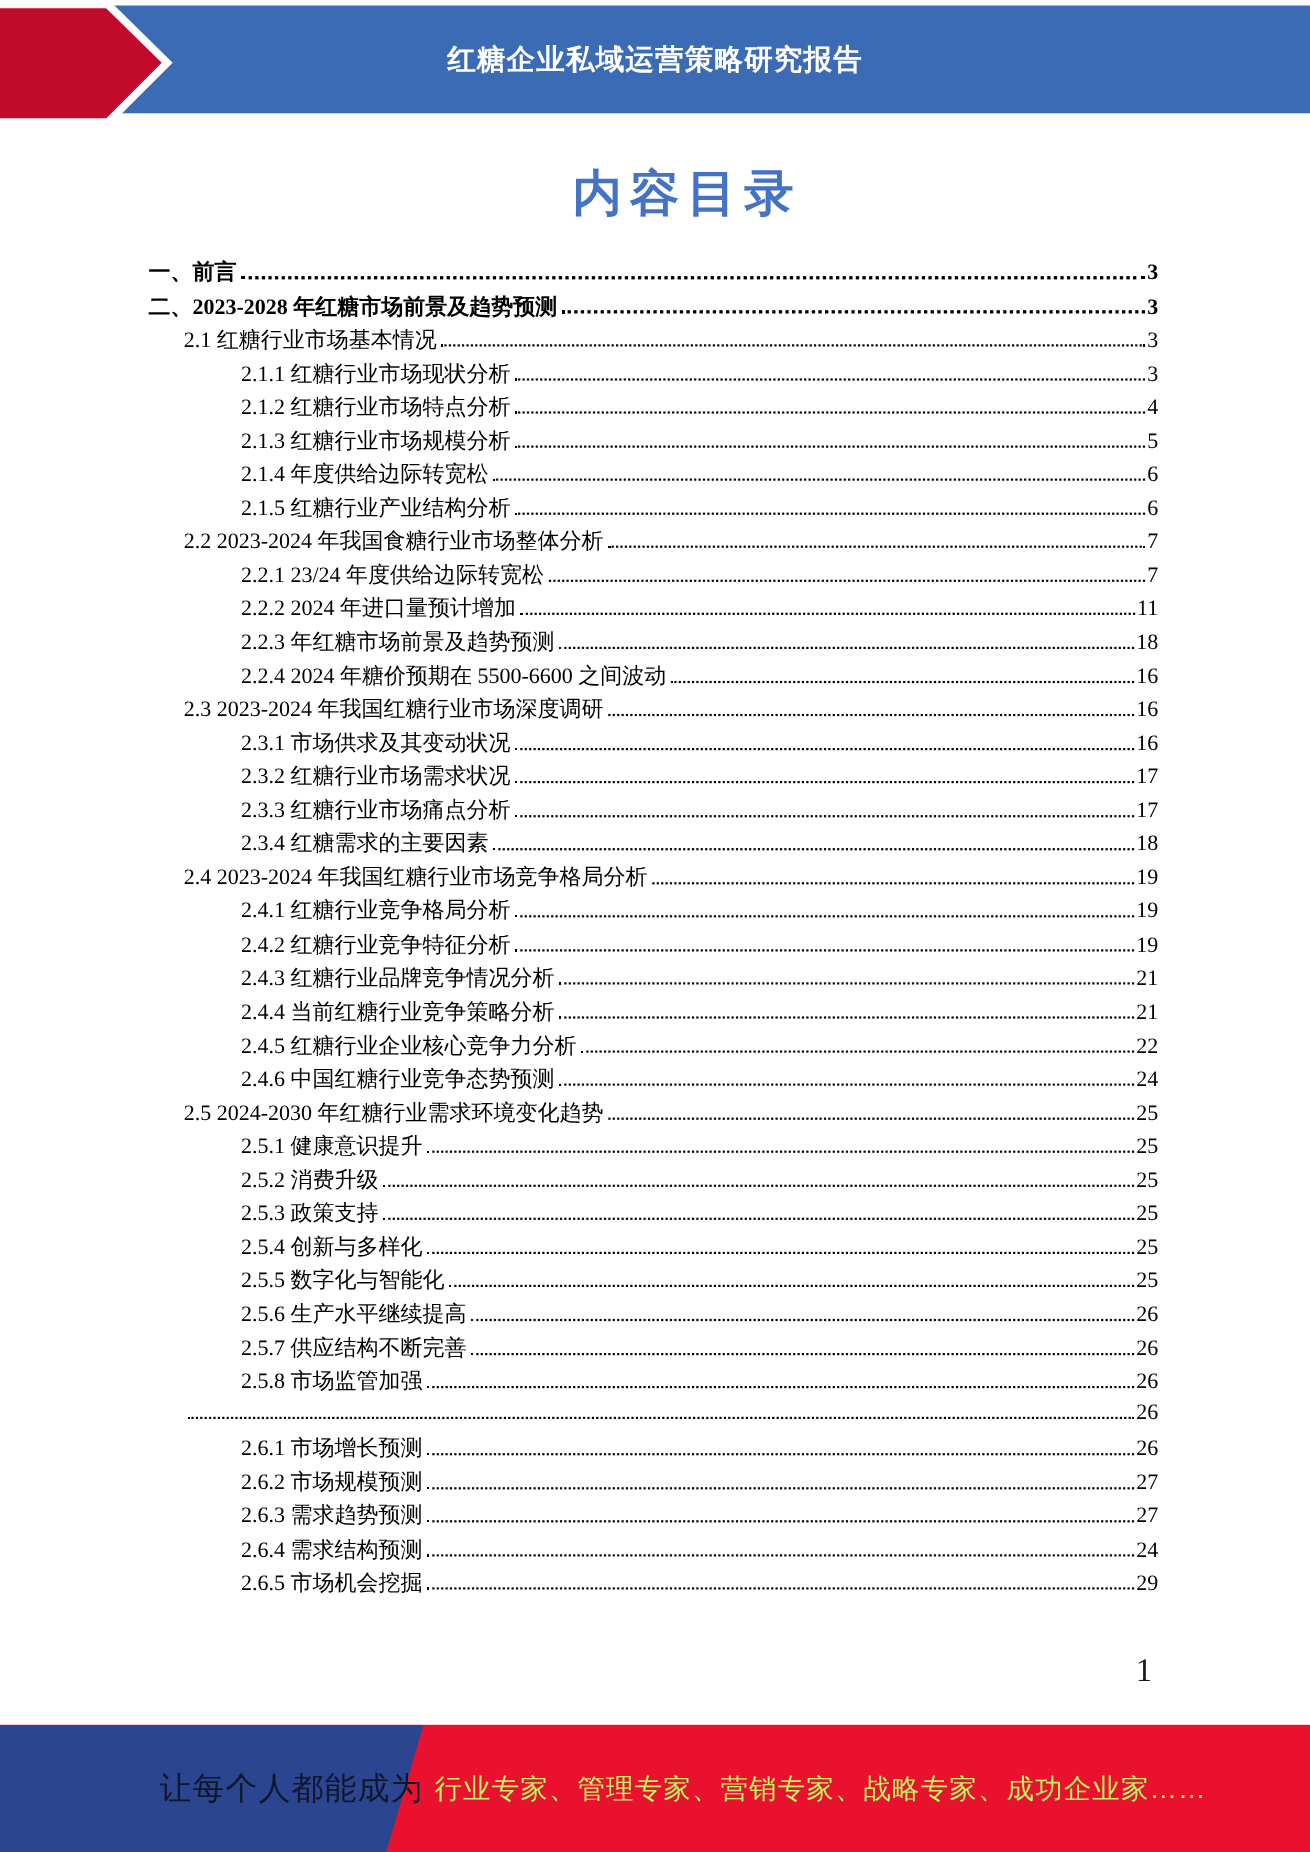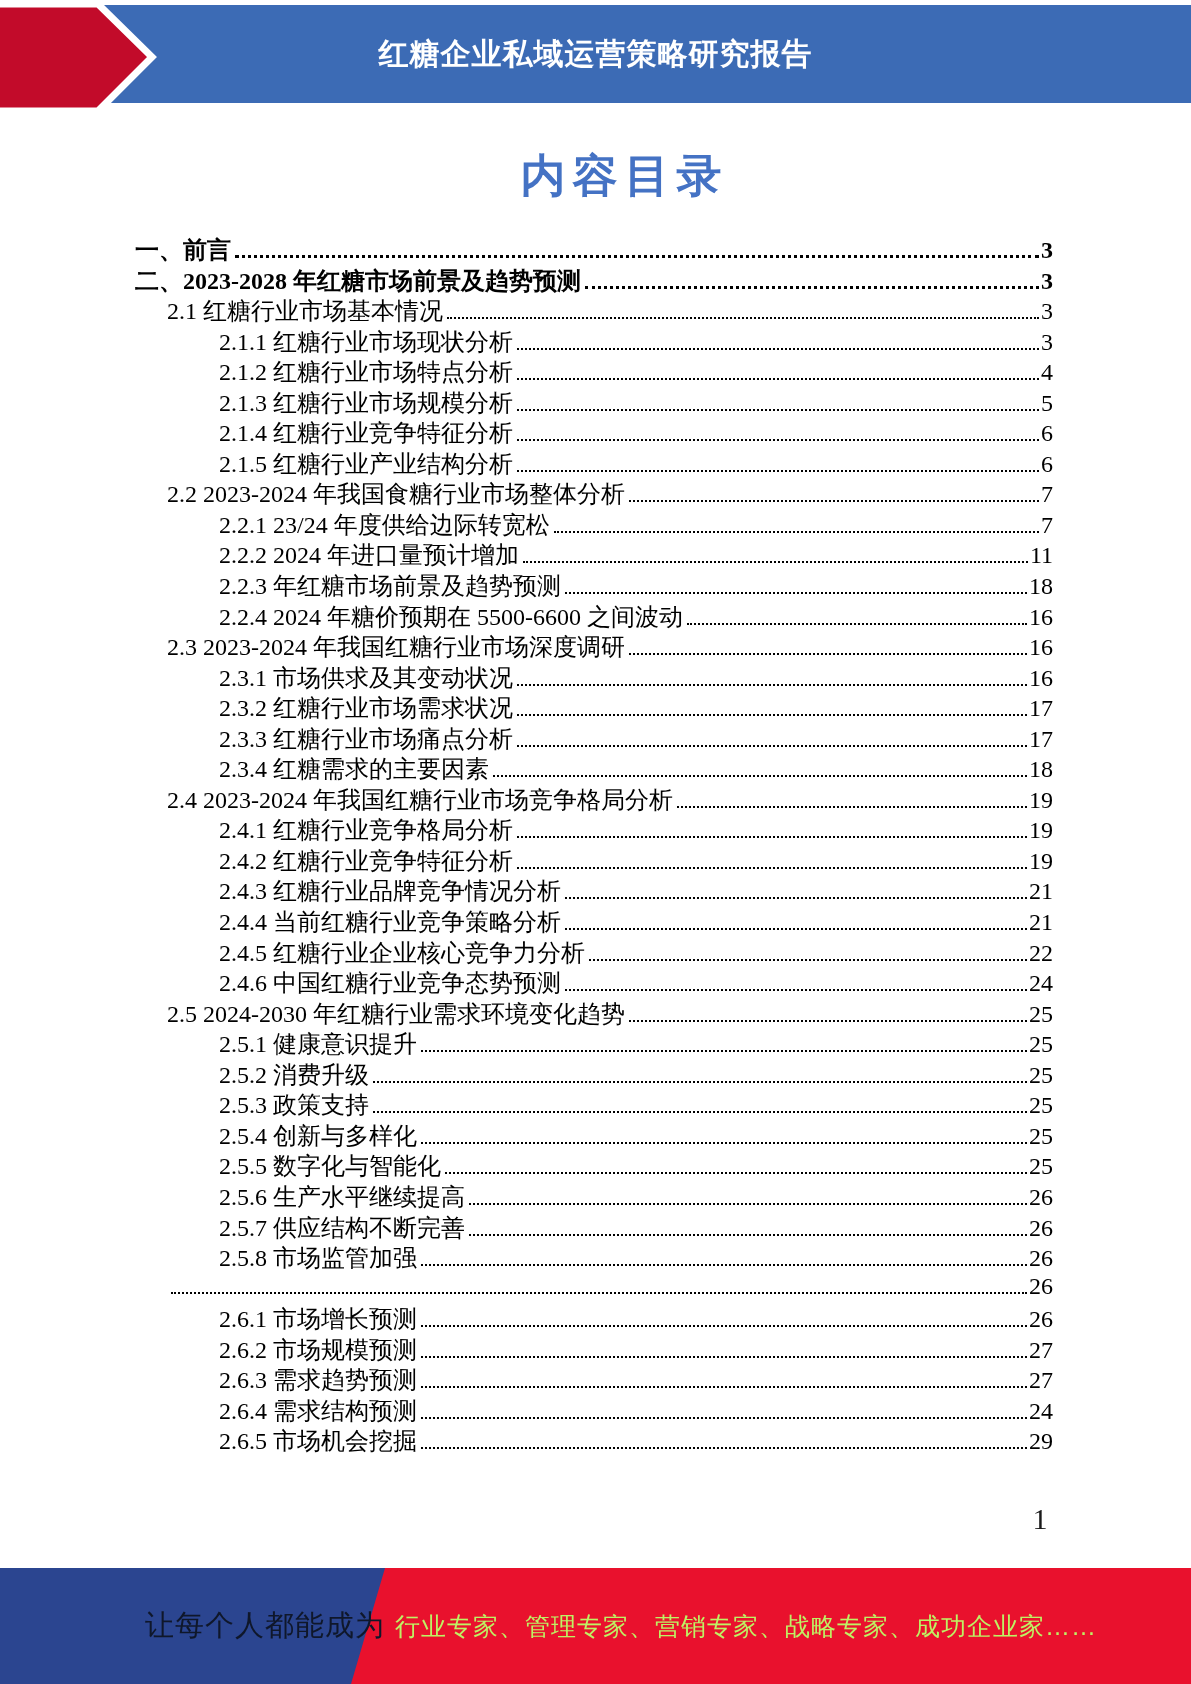--- a/index.html
+++ b/index.html
@@ -13,39 +13,39 @@
 
   
   .header-banner{
     position:absolute;top:5px;left:0;width:1191px;height:98px;
     background:var(--header-blue,#3C6BB5);
   }
   .header-title{
     position:absolute;top:5px;left:0;width:1191px;height:98px;
     line-height:98px;text-align:center;
     color:#ffffff;font-family:"Liberation Sans",sans-serif;
-    font-weight:bold;font-size:30px;letter-spacing:1px;
+    font-weight:bold;font-size:26px;letter-spacing:1px;
   }
   .header-arrow{position:absolute;top:0;left:0;}
 
   
   .toc-heading{
     position:absolute;top:146px;left:0;width:1191px;
     text-align:center;color:var(--heading-blue,#4472C4);
     font-family:"Liberation Serif",serif;
     font-weight:bold;font-size:45px;letter-spacing:7px;margin-left:29px;
   }
 
   
   .toc{
     position:absolute;top:234px;left:135px;right:138px;
   }
   .toc-row{
     display:flex;align-items:baseline;
-    height:30.55px;font-size:24px;color:#000;
+    height:30.55px;font-size:20px;color:#000;
     white-space:pre;
     justify-content:flex-end;
   }
   .toc-row.bold{font-weight:bold;}
   .toc-row.lvl2{padding-left:32px;}
   .toc-row.lvl3{padding-left:84px;}
   .toc-label{flex:0 0 auto;}
   .toc-leader{
     flex:1 1 auto;
     border-bottom:2px dotted #000;
@@ -121,21 +121,21 @@
       <span class="toc-label">2.1.2 红糖行业市场特点分析</span>
       <span class="toc-leader"></span>
       <span class="toc-page">4</span>
     </div>
       <div class="toc-row lvl3">
       <span class="toc-label">2.1.3 红糖行业市场规模分析</span>
       <span class="toc-leader"></span>
       <span class="toc-page">5</span>
     </div>
       <div class="toc-row lvl3">
-      <span class="toc-label">2.1.4 红糖行业竞争特征分析</span>
+      <span class="toc-label">2.1.4 年度供给边际转宽松</span>
       <span class="toc-leader"></span>
       <span class="toc-page">6</span>
     </div>
       <div class="toc-row lvl3">
       <span class="toc-label">2.1.5 红糖行业产业结构分析</span>
       <span class="toc-leader"></span>
       <span class="toc-page">6</span>
     </div>
       <div class="toc-row lvl2">
       <span class="toc-label">2.2 2023-2024 年我国食糖行业市场整体分析</span>

